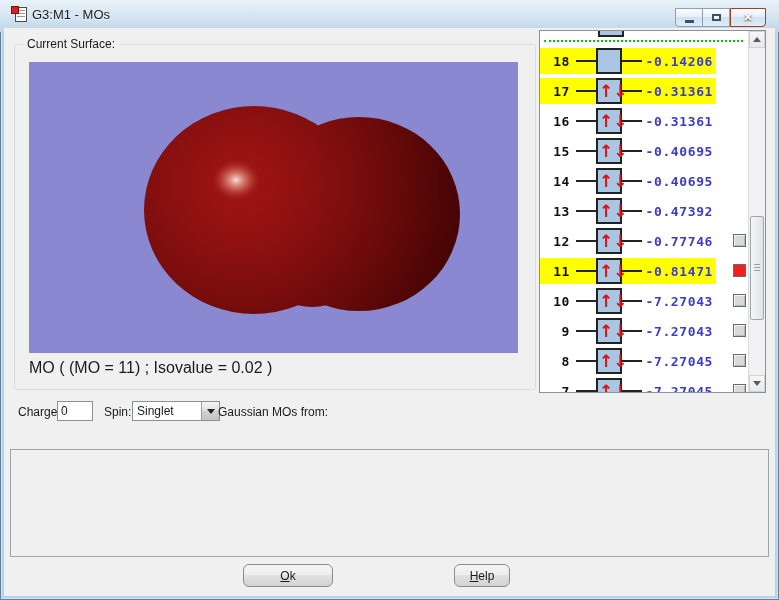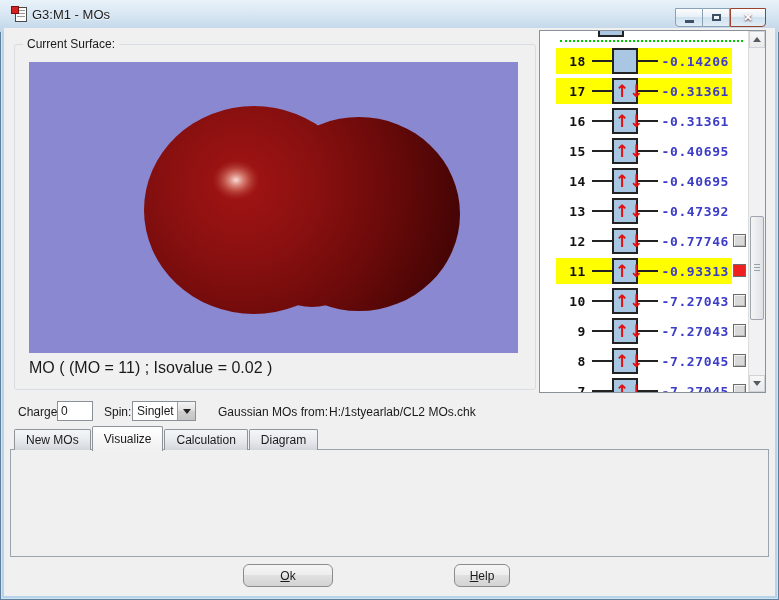--- a/index.html
+++ b/index.html
@@ -26,21 +26,21 @@
   
   .client{position:absolute;left:4px;top:28px;width:771px;height:568px;background:#f0f0f0;}
   
   .grp{position:absolute;border:1px solid #d7dde2;border-radius:3px;}
   .grp-surface{left:10px;top:16px;width:520px;height:344px;}
   .grp-label{position:absolute;top:-8px;left:8px;background:#f0f0f0;padding:0 4px;font-size:12px;color:#1a1a1a;white-space:nowrap;}
   .viewport{position:absolute;left:14px;top:17px;width:489px;height:291px;background:var(--viewport_bg,#8b88d2);}
   .surf-caption{position:absolute;left:14px;top:314px;font-size:16px;color:#1a1a1a;white-space:nowrap;}
   
   .mo-panel{position:absolute;left:535px;top:2px;width:227px;height:363px;background:#fff;border:1px solid #8a919b;box-sizing:border-box;}
-  .mo-content{position:absolute;top:0;left:0;right:16px;bottom:0;overflow:hidden;padding-left:16px;}
+  .mo-content{position:absolute;top:0;left:0;right:16px;bottom:0;overflow:hidden;}
   .mo-partial{position:absolute;left:58px;top:0;width:26px;height:6px;background:#a9c6e2;
     border:2px solid #222;border-top:none;box-sizing:border-box;}
   .mo-sep{margin:9px 6px 0 4px;border-top:2px dotted var(--separator,#00c800);}
   .mo-rows{margin-top:4px;}
   .mo-row{height:30px;position:relative;display:flex;align-items:center;}
   .mo-band{display:flex;align-items:center;height:26px;padding-left:6px;width:170px;box-sizing:content-box;}
   .mo-band.hl{background:var(--highlight,#ffff00);}
   .mo-num{width:24px;text-align:right;font:bold 13px "DejaVu Sans Mono",monospace;color:#111;margin-right:6px;letter-spacing:.6px;}
   .mo-line{width:20px;height:2px;background:#222;flex:none;}
   .mo-box{width:26px;height:26px;background:#a9c6e2;border:2px solid #222;box-sizing:border-box;
@@ -234,21 +234,21 @@
             </div>
             <div class="mo-row">
               <div class="mo-band hl">
                 <span class="mo-num">11</span>
                 <span class="mo-line"></span>
                 <span class="mo-box">
                   <span class="arr">↑</span>
                   <span class="arr">↓</span>
                 </span>
                 <span class="mo-line"></span>
-                <span class="mo-energy">-0.93313</span>
+                <span class="mo-energy">-0.81471</span>
               </div>
               <span class="mo-check red"></span>
             </div>
             <div class="mo-row">
               <div class="mo-band">
                 <span class="mo-num">10</span>
                 <span class="mo-line"></span>
                 <span class="mo-box">
                   <span class="arr">↑</span>
                   <span class="arr">↓</span>
@@ -308,43 +308,28 @@
           </div>
         <div class="sb-btn down">
             <span class="tri-dn"></span>
           </div>
       </div>
     </div>
 
     <span class="lbl" style="left:14px;top:377px;">Charge:</span>
     <input class="tb" style="left: 53px; top: 373px; width: 36px; height: 20px;" value="0">
     <span class="lbl" style="left:100px;top:377px;">Spin:</span>
-    <div class="combo" style="left:128px;top:373px;width:64px;height:20px;">
+    <div class="combo" style="left:128px;top:373px;width:88px;height:20px;">
       <span class="combo-field">Singlet</span>
       <span class="combo-btn">
           <span class="tri-dn"></span>
         </span>
     </div>
     <span class="lbl" style="left:214px;top:377px;">Gaussian MOs from:</span>
-    <span class="lbl" style="left:325px;top:377px;">H:/1styearlab/CL2 MOs.chk</span>
-
-    <div class="tabs">
-      <div class="tab">
-          <span>New MOs</span>
-        </div>
-      <div class="tab active">
-          <span>Visualize</span>
-        </div>
-      <div class="tab">
-          <span>Calculation</span>
-        </div>
-      <div class="tab">
-          <span>Diagram</span>
-        </div>
-    </div>
+
 
     <div class="tabpanel"></div>
 
     <span class="lbl" style="left:189px;top:437px;">Isovalue:</span>
     <input class="tb" style="left: 238px; top: 433px; width: 48px; height: 20px;" value="0.02">
     <span class="lbl" style="left:458px;top:437px;">Cube Grid:</span>
     <div class="combo" style="left:517px;top:433px;width:74px;height:20px;">
       <span class="combo-field">Coarse</span>
       <span class="combo-btn">
           <span class="tri-dn"></span>

